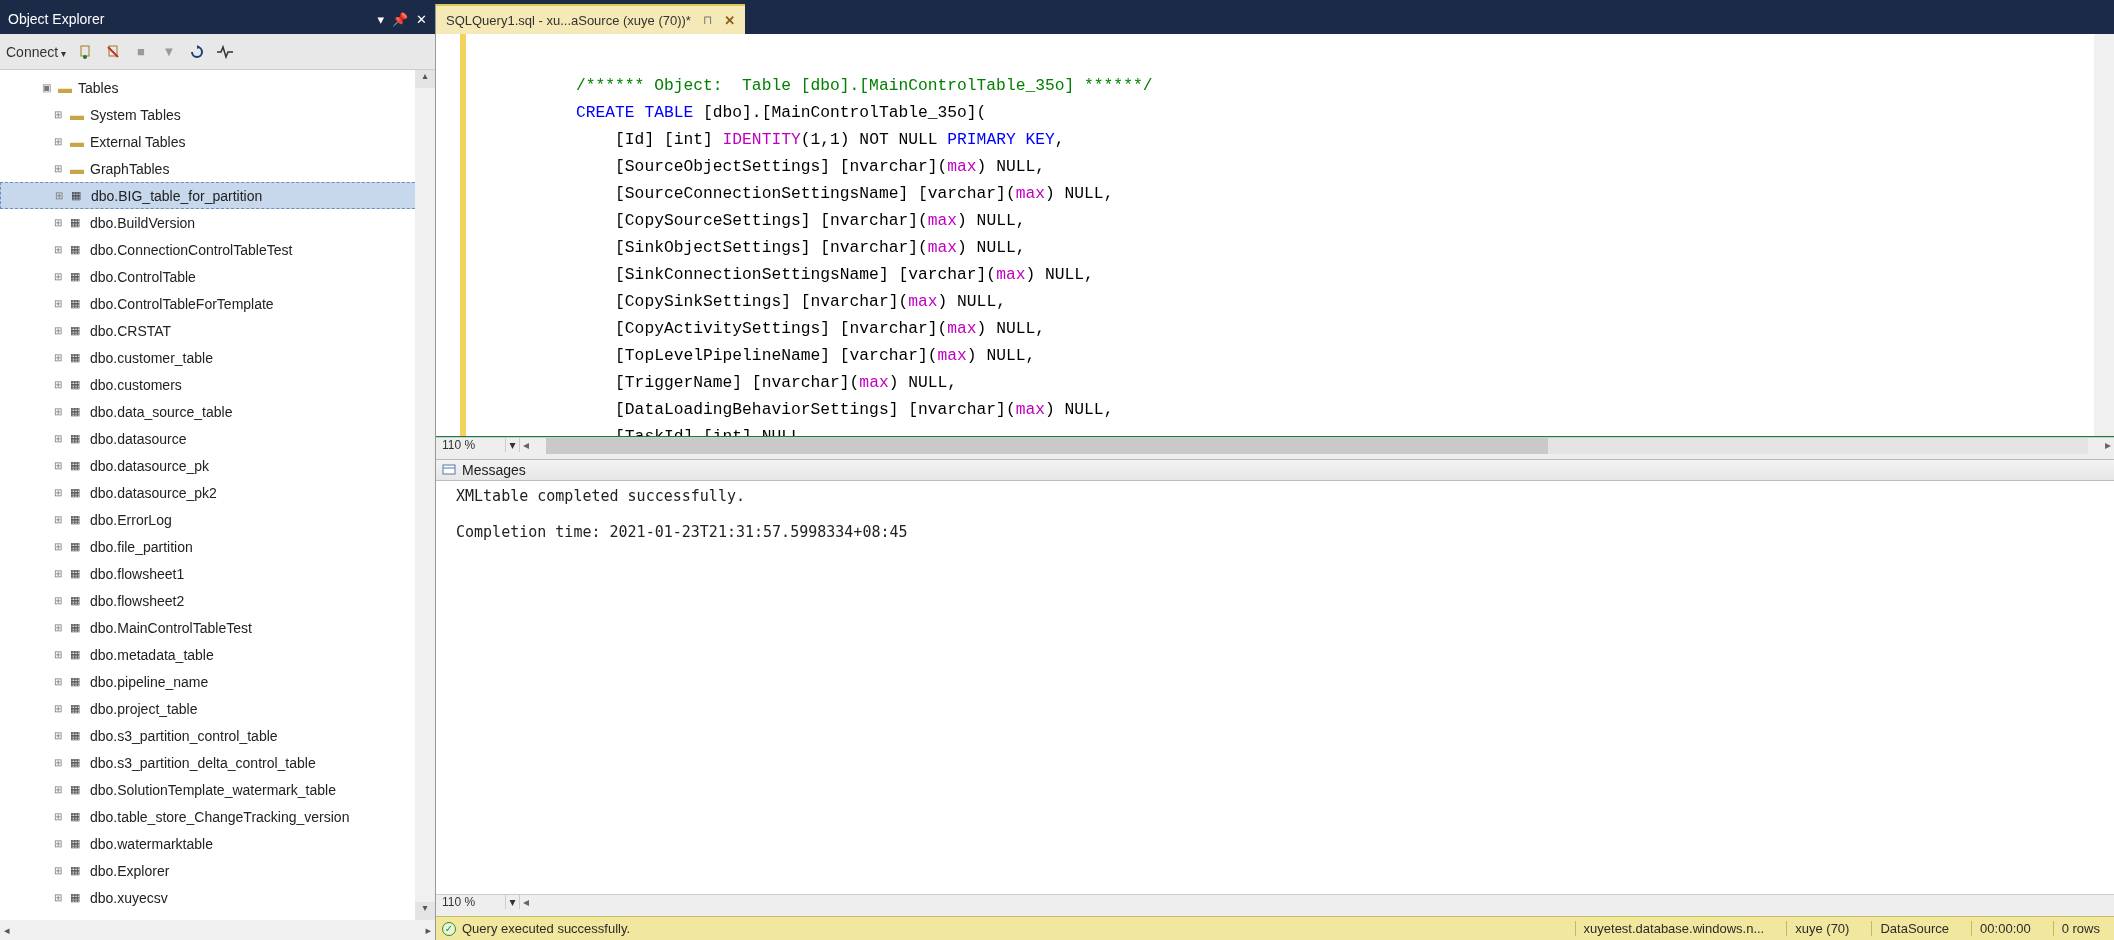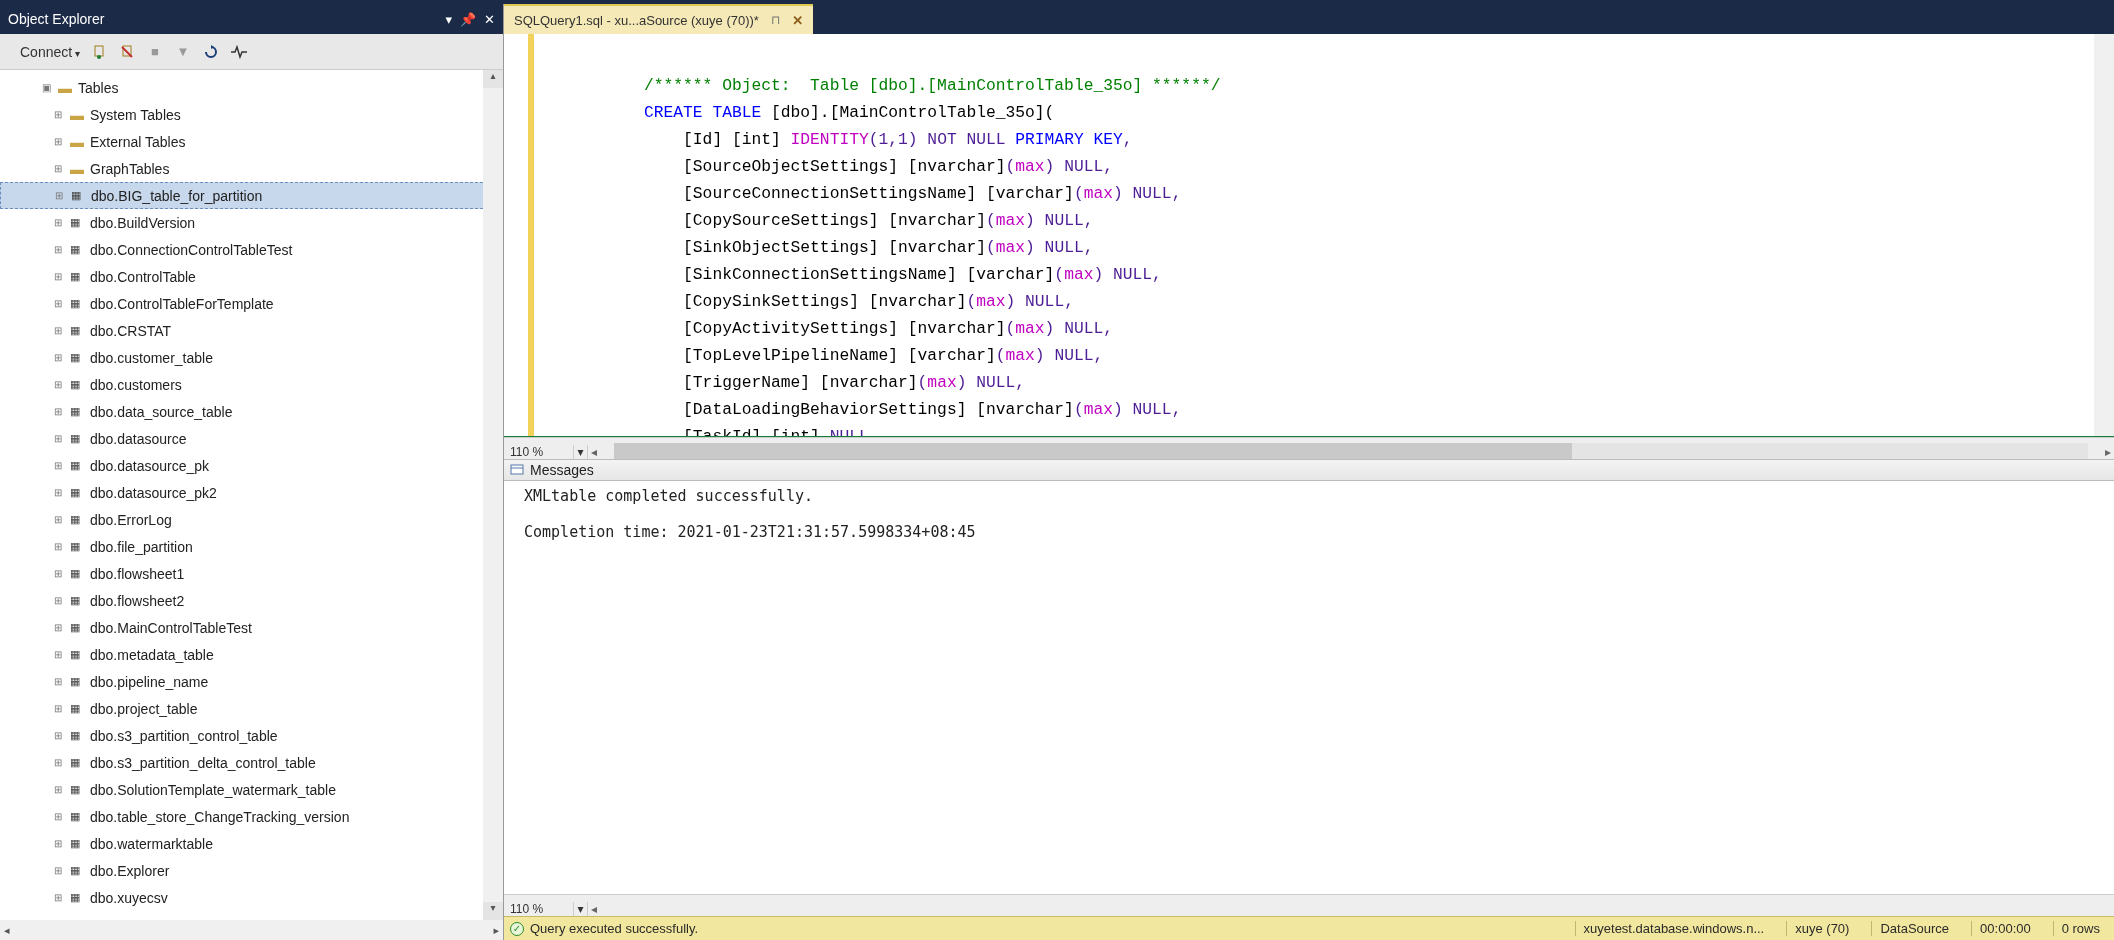--- a/index.html
+++ b/index.html
@@ -17,21 +17,21 @@
   height: 4px;
   background: #1b2a47;
 }
 .main-area {
   flex: 1;
   display: flex;
   overflow: hidden;
 }
 
 .obj-explorer {
-  width: 504px;
+  width: 436px;
   display: flex;
   flex-direction: column;
   border-right: 1px solid #999;
   background: #fff;
 }
 .oe-header {
   background: #1b2a47;
   color: #fff;
   height: 30px;
   display: flex;
@@ -41,21 +41,21 @@
 }
 .oe-header-title { flex: 1; }
 .oe-header-icons { display: flex; gap: 8px; align-items: center; }
 .oe-header-icons span { cursor: pointer; font-size: 13px; }
 .oe-toolbar {
   height: 36px;
   background: #e8e8e8;
   border-bottom: 1px solid #ccc;
   display: flex;
   align-items: center;
-  padding: 0 20px;
+  padding: 0 6px;
   gap: 10px;
 }
 .oe-connect {
   color: #333;
   font-size: 14px;
 }
 .oe-connect::after { content: " ▾"; font-size: 10px; }
 .oe-tb-icon { width: 18px; height: 18px; display:inline-flex; align-items:center; justify-content:center; }
 .oe-tree {
   flex: 1;
@@ -141,32 +141,32 @@
   font-family: Consolas, "Courier New", monospace;
   font-size: 16.3px;
   line-height: 27px;
   padding: 38px 0 0 110px;
   white-space: pre;
   overflow: hidden;
   color:#000;
 }
 .c-comment { color: #008000; }
 .c-key { color: #0000ff; }
-.c-gray { color: #4c1d95; }
+.c-gray { color: #000000; }
 .c-func { color: #c000c0; }
 .code-right-scroll {
   position:absolute; right:0; top:0; bottom:0; width:20px;
   background:#f0f0f0;
 }
 .zoom-bar {
   height: 22px;
   background: #eee;
   border-top:1px solid #ccc;
   display:flex;
-  align-items:flex-end;
+  align-items:flex-start;
   font-size:12px;
   color:#333;
 }
 .zoom-bar .zoom-val {
   width: 70px; padding-left:6px; border-right:1px solid #ccc;
 }
 .zoom-bar .zoom-dd { width:14px; text-align:center; border-right:1px solid #ccc; }
 .zoom-bar .h-scroll { flex:1; background:#e4e4e4; height:16px; margin:0 14px; position:relative; }
 .zoom-bar .h-thumb { position:absolute; left:0; top:0; height:100%; width:65%; background:#c9c9c9; }
 .messages-header {

